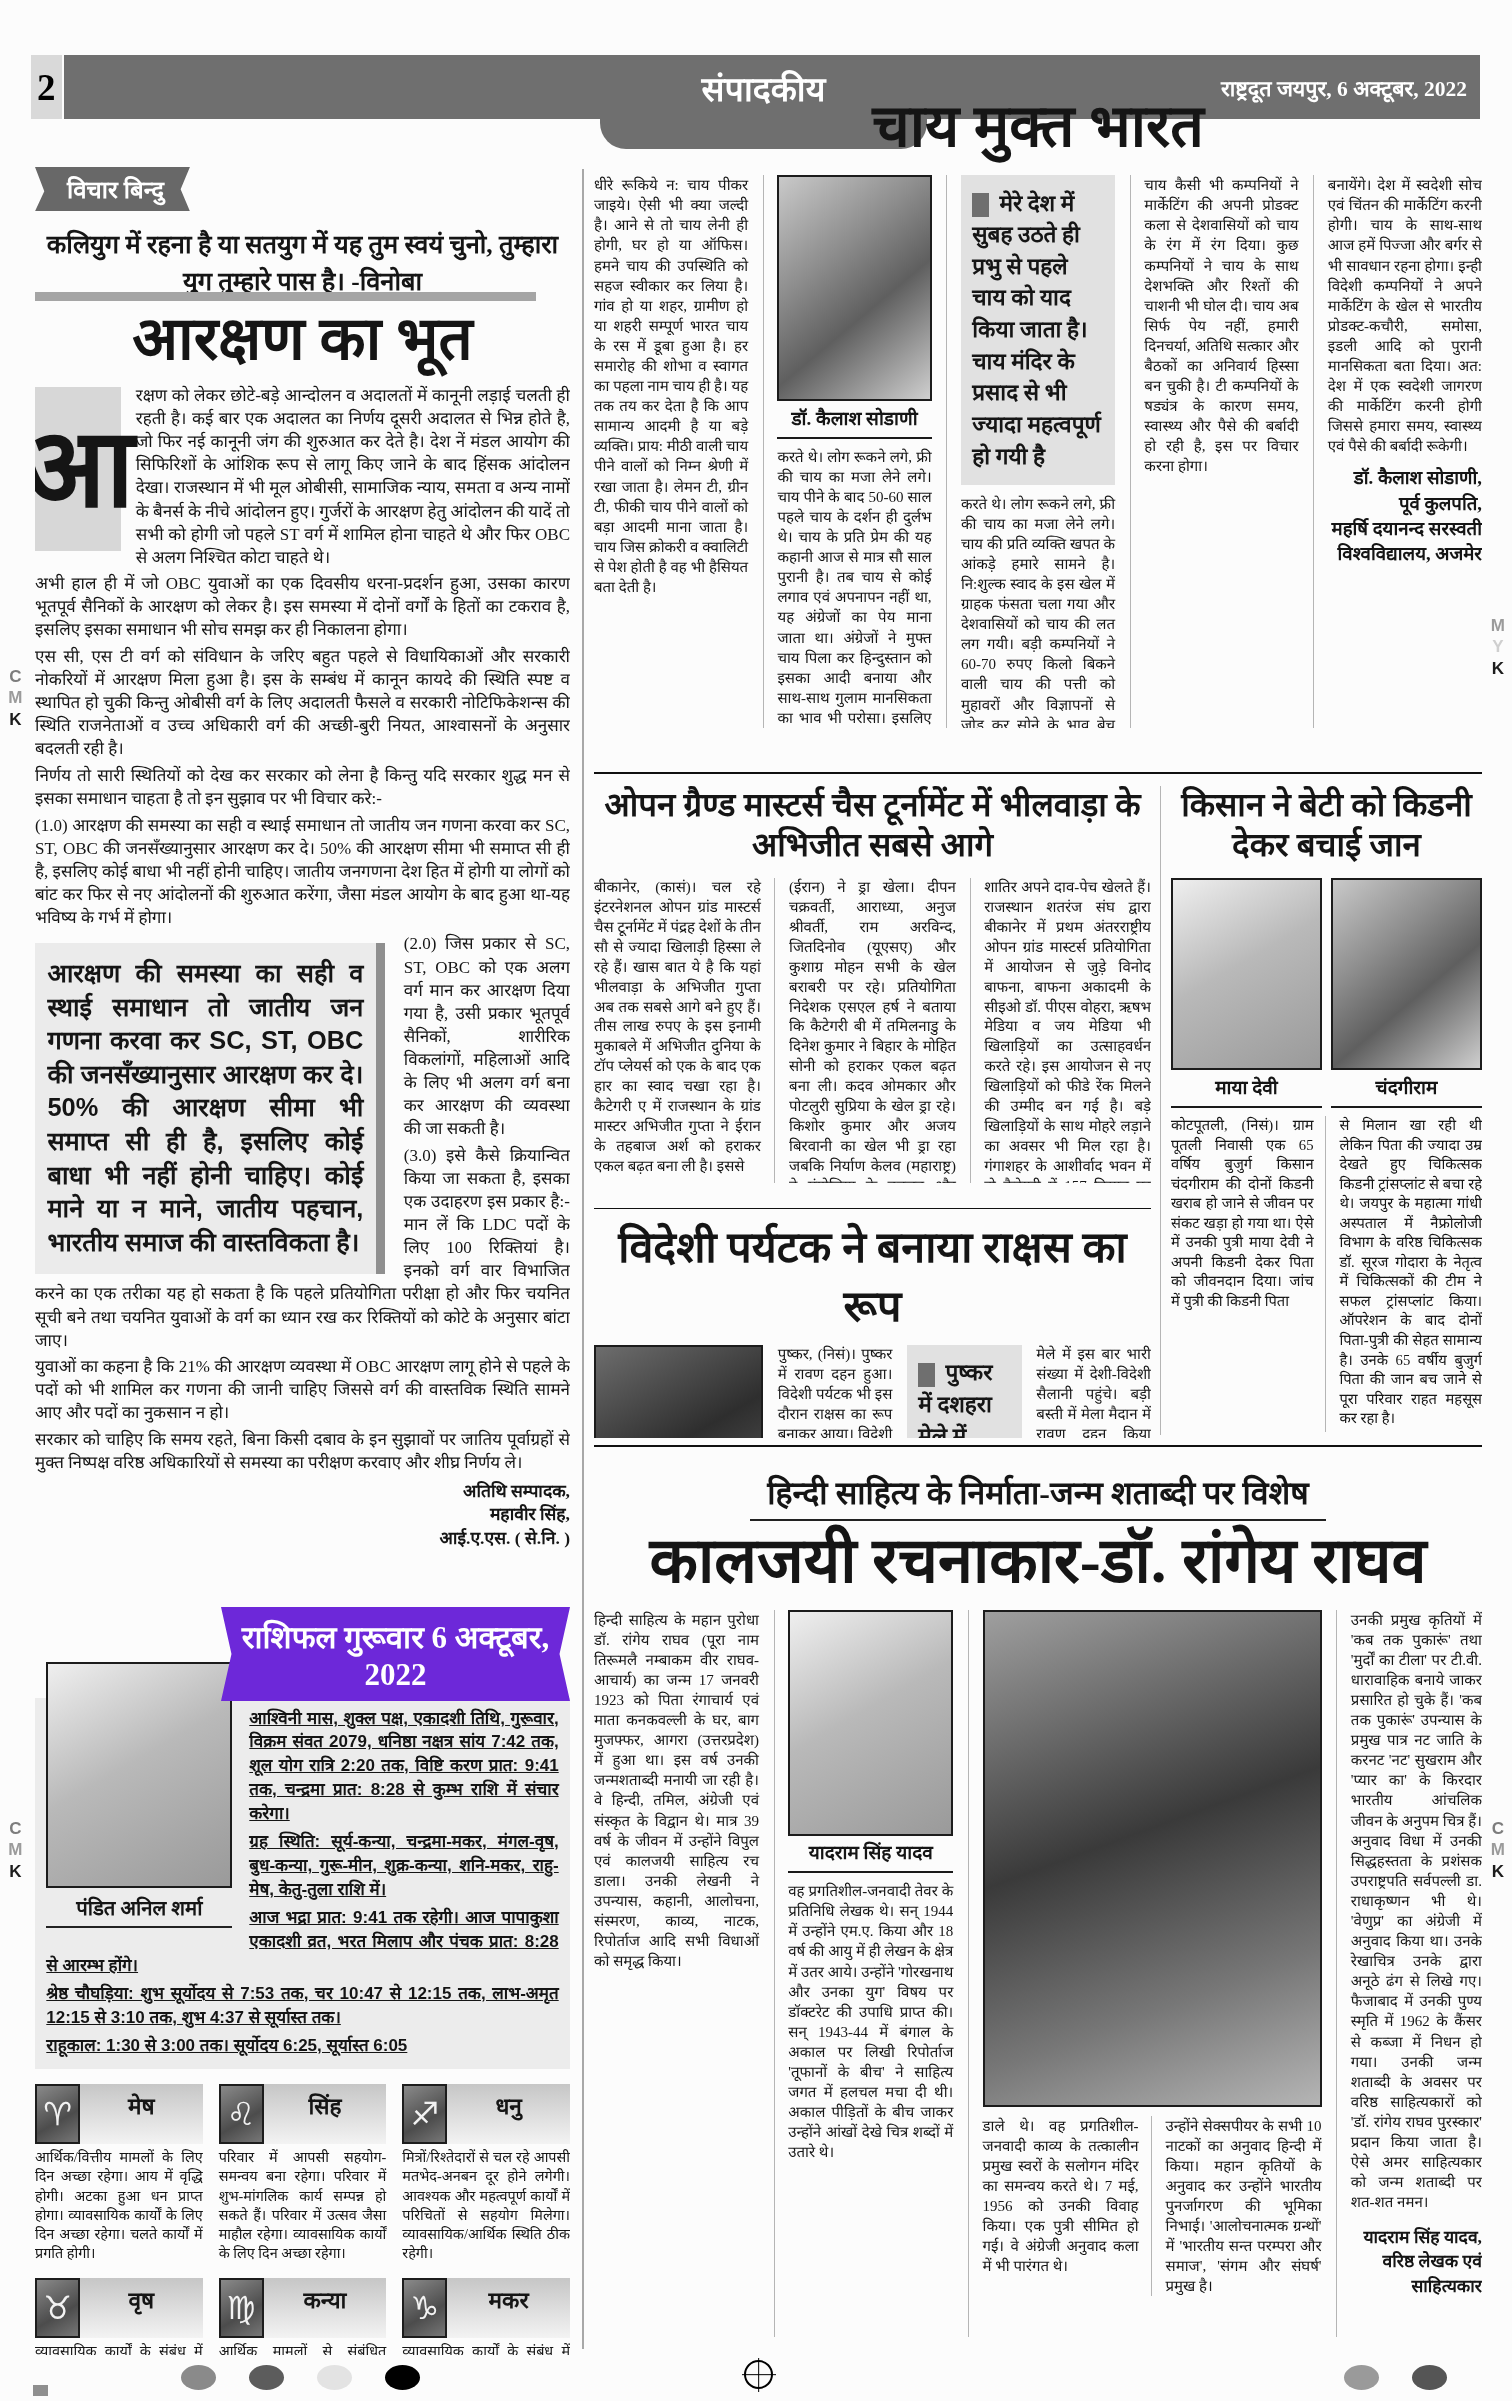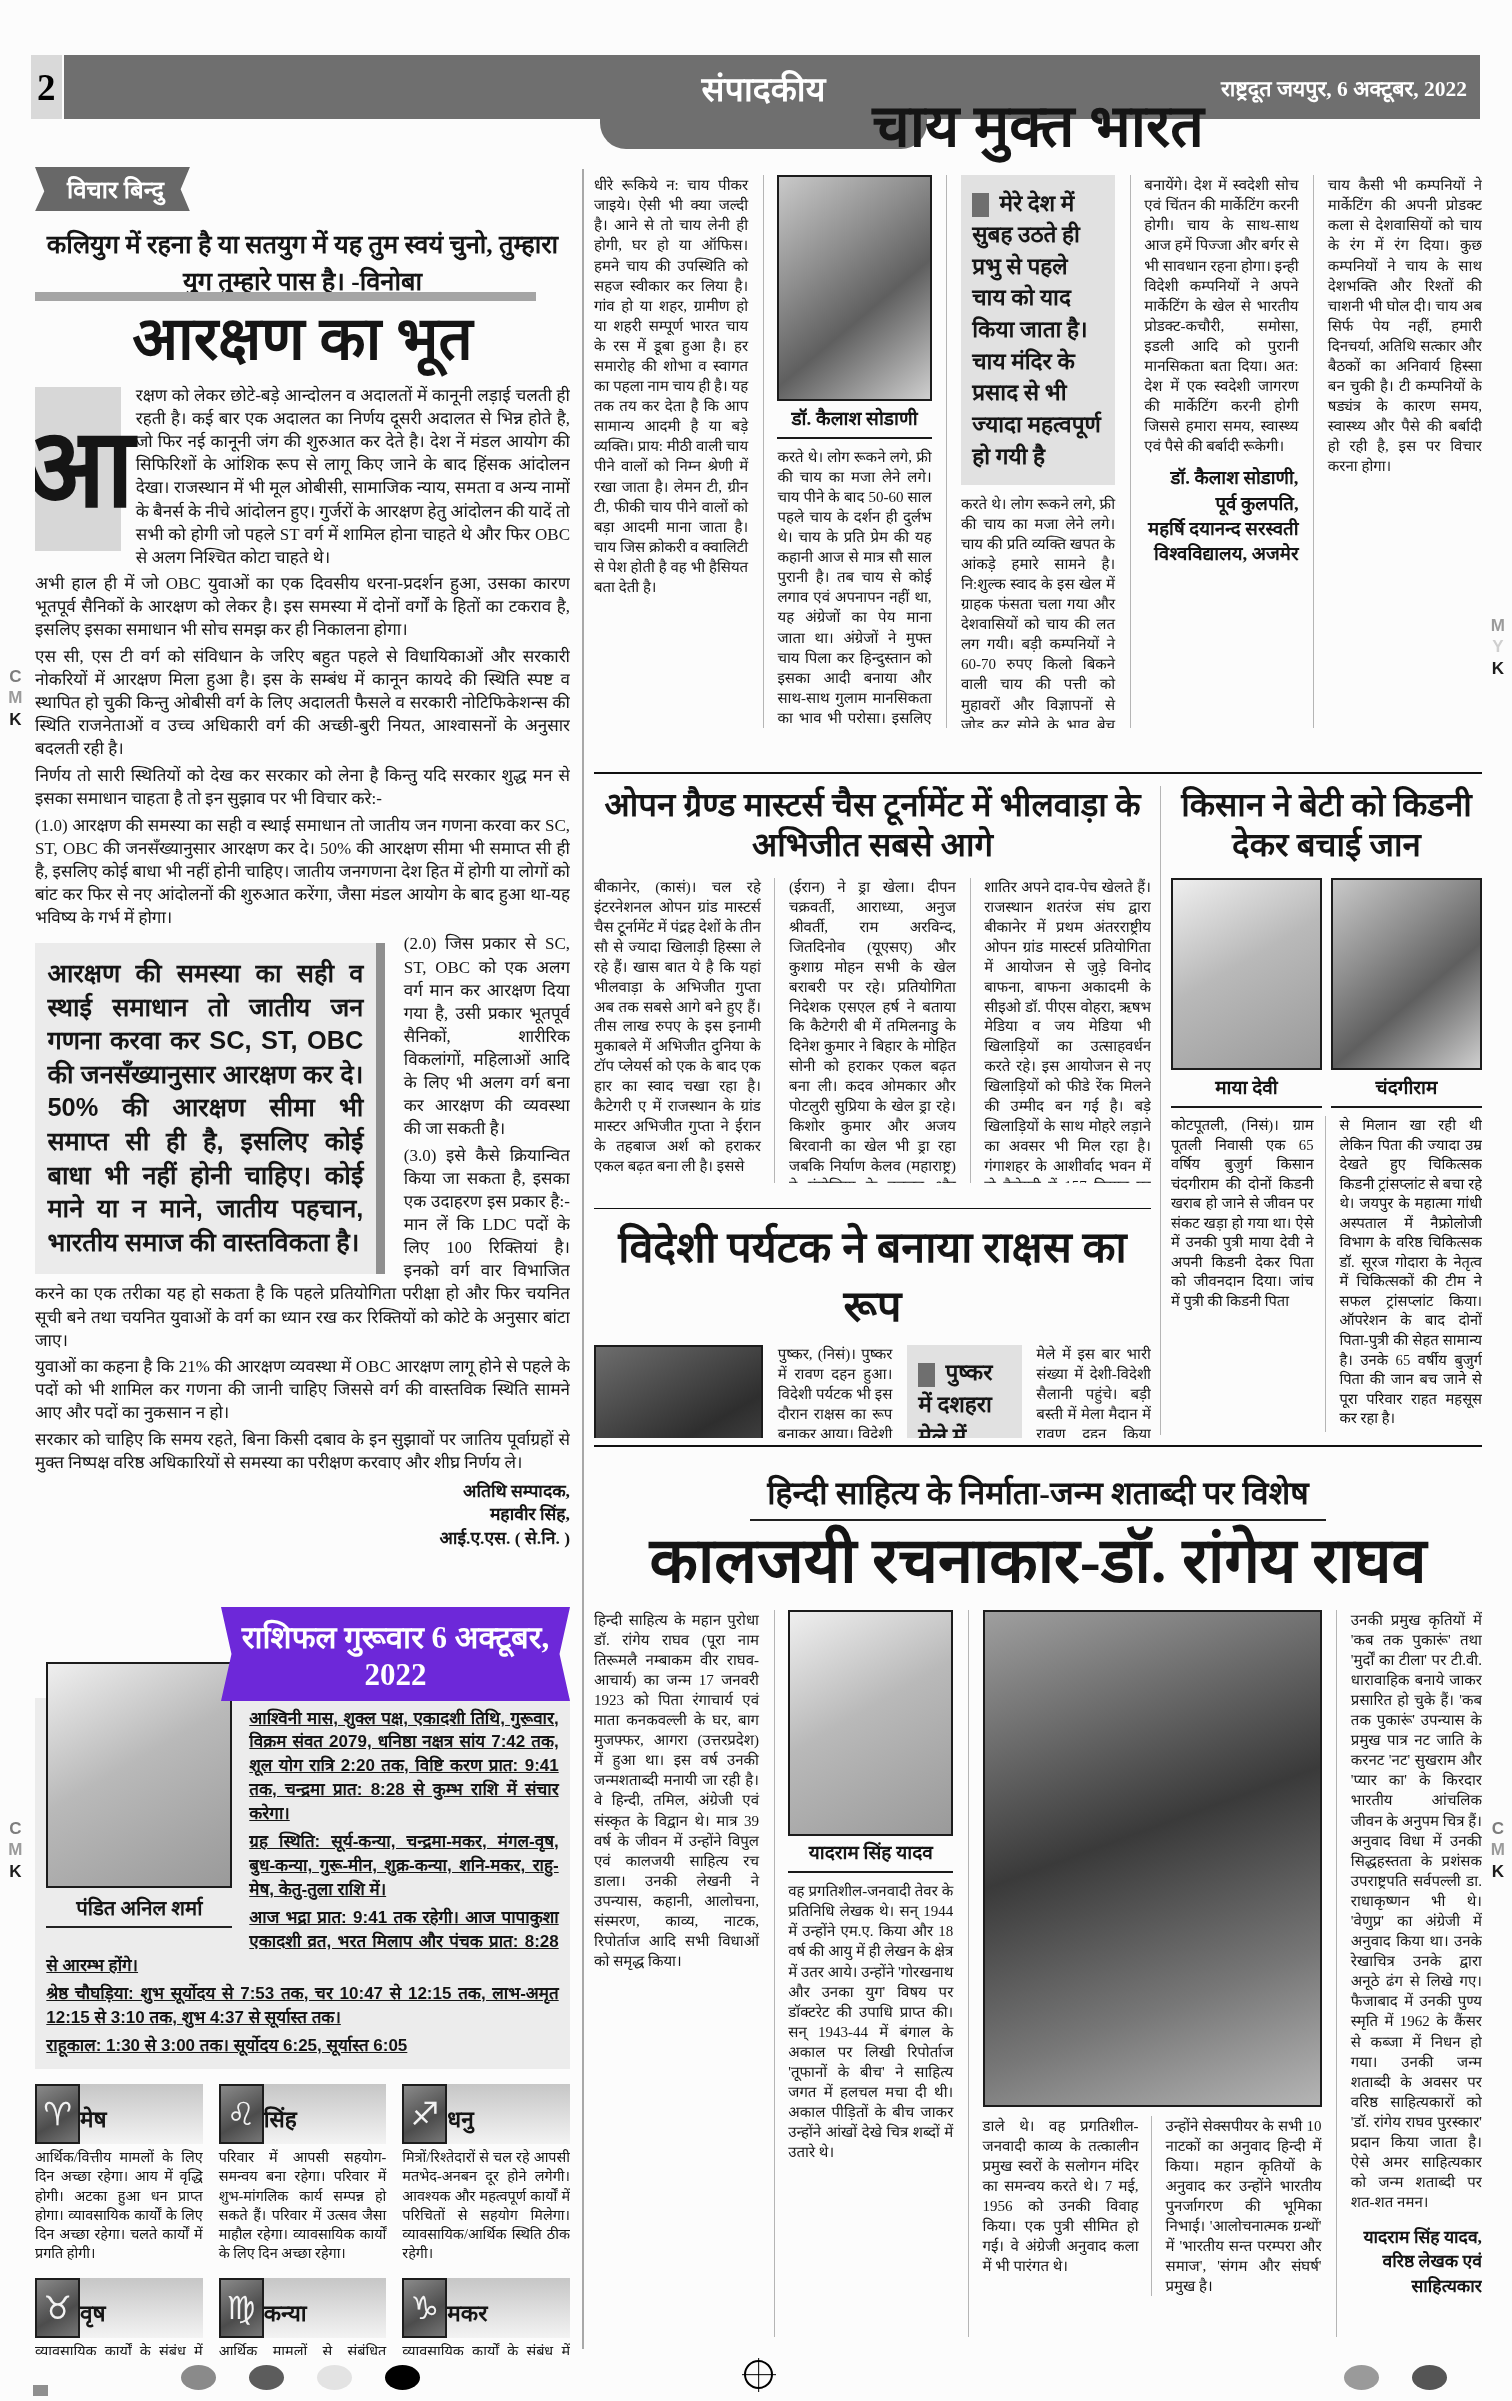--- a/index.html
+++ b/index.html
@@ -51,21 +51,21 @@
   .astro-photo{width:186px;height:226px;}
   .astro-caption{font-weight:bold;font-size:20.3px;text-align:center;padding-top:5.6px;
                  border-bottom:2.8px solid #222;padding-bottom:4.5px;}
   .panchang p{margin:0 0 4.5px;font-family:"Liberation Sans",sans-serif;font-weight:bold;
               font-size:17px;line-height:1.4;text-align:justify;text-decoration:underline;}
   .zgrid{display:grid;grid-template-columns:1fr 1fr 1fr;gap:14.7px 16px;margin-top:14.7px;}
   .zhead{display:flex;align-items:stretch;background:linear-gradient(#c6c6c6,#f3f3f3);}
   .zicon{width:45px;height:60px;border:2.3px solid #1d1d1d;box-sizing:border-box;color:#f2f2f2;
          background:linear-gradient(150deg,#8a8a8a,#4c4c4c 60%,#777);display:flex;
          align-items:center;justify-content:center;font-size:32px;font-family:"DejaVu Sans",sans-serif;}
-  .zname{flex:1;text-align:left;font-size:22.6px;font-weight:bold;padding-top:19px;}
+  .zname{flex:1;text-align:center;font-size:22.6px;font-weight:bold;padding-top:6px;}
   .ztext{font-size:14.4px;line-height:1.33;text-align:justify;margin-top:4.5px;}
   
   .tea{position:absolute;left:594px;top:96px;width:888px;height:672px;overflow:hidden;}
   .tea-headline{text-align:center;font-size:59px;font-weight:bold;line-height:1.02;margin:0;font-family:Liberation Serif, serif;}
   .tea-body{display:flex;gap:14.7px;margin-top:19px;height:553px;overflow:hidden;}
   .tcol{flex:1;font-size:15px;line-height:1.34;}
   .tea-photo{width:100%;height:226px;}
   .pq{background:#e1e1e1;padding:12.4px 11.3px;font-size:22.6px;font-weight:bold;line-height:1.4;}
   .pq .sq{display:inline-block;width:17px;height:24px;background:#6f6f6f;margin-right:10.2px;vertical-align:middle;}
   .tea-signoff{text-align:right;font-weight:bold;font-size:18.6px;line-height:1.35;margin-top:9px;}
@@ -232,30 +232,30 @@
       <div class="tcol jtext">धीरे रूकिये न: चाय पीकर जाइये। ऐसी भी क्या जल्दी है। आने से तो चाय लेनी ही होगी, घर हो या ऑफिस। हमने चाय की उपस्थिति को सहज स्वीकार कर लिया है। गांव हो या शहर, ग्रामीण हो या शहरी सम्पूर्ण भारत चाय के रस में डूबा हुआ है। हर समारोह की शोभा व स्वागत का पहला नाम चाय ही है। यह तक तय कर देता है कि आप सामान्य आदमी है या बड़े व्यक्ति। प्राय: मीठी वाली चाय पीने वालों को निम्न श्रेणी में रखा जाता है। लेमन टी, ग्रीन टी, फीकी चाय पीने वालों को बड़ा आदमी माना जाता है। चाय जिस क्रोकरी व क्वालिटी से पेश होती है वह भी हैसियत बता देती है।</div>
       <div class="tcol">
         <div class="photo tea-photo"></div>
         <div class="caption">डॉ. कैलाश सोडाणी</div>
         <div class="jtext" style="margin-top:8px;">करते थे। लोग रूकने लगे, फ्री की चाय का मजा लेने लगे। चाय पीने के बाद 50-60 साल पहले चाय के दर्शन ही दुर्लभ थे। चाय के प्रति प्रेम की यह कहानी आज से मात्र सौ साल पुरानी है। तब चाय से कोई लगाव एवं अपनापन नहीं था, यह अंग्रेजों का पेय माना जाता था। अंग्रेजों ने मुफ्त चाय पिला कर हिन्दुस्तान को इसका आदी बनाया और साथ-साथ गुलाम मानसिकता का भाव भी परोसा। इसलिए धीरे-धीरे हम दिन में दो-चार-पांच चाय पीने लगे।</div>
       </div>
       <div class="tcol">
         <div class="pq"><span class="sq"></span><span>मेरे देश में सुबह उठते ही प्रभु से पहले चाय को याद किया जाता है। चाय मंदिर के प्रसाद से भी ज्यादा महत्वपूर्ण हो गयी है</span></div>
         <div class="jtext" style="margin-top:9px;">करते थे। लोग रूकने लगे, फ्री की चाय का मजा लेने लगे। चाय की प्रति व्यक्ति खपत के आंकड़े हमारे सामने है। नि:शुल्क स्वाद के इस खेल में ग्राहक फंसता चला गया और देशवासियों को चाय की लत लग गयी। बड़ी कम्पनियों ने 60-70 रुपए किलो बिकने वाली चाय की पत्ती को मुहावरों और विज्ञापनों से जोड़ कर सोने के भाव बेच डाला। आने-जाने वाले लोगों को अब चाय का आमंत्रण लगभग फ्री में मिलता है।</div>
       </div>
+      <div class="tcol jtext">चाय कैसी भी कम्पनियों ने मार्केटिंग की अपनी प्रोडक्ट कला से देशवासियों को चाय के रंग में रंग दिया। कुछ कम्पनियों ने चाय के साथ देशभक्ति और रिश्तों की चाशनी भी घोल दी। चाय अब सिर्फ पेय नहीं, हमारी दिनचर्या, अतिथि सत्कार और बैठकों का अनिवार्य हिस्सा बन चुकी है। टी कम्पनियों के षड्यंत्र के कारण समय, स्वास्थ्य और पैसे की बर्बादी हो रही है, इस पर विचार करना होगा।</div>
       <div class="tcol">
         <div class="jtext">बनायेंगे। देश में स्वदेशी सोच एवं चिंतन की मार्केटिंग करनी होगी। चाय के साथ-साथ आज हमें पिज्जा और बर्गर से भी सावधान रहना होगा। इन्ही विदेशी कम्पनियों ने अपने मार्केटिंग के खेल से भारतीय प्रोडक्ट-कचौरी, समोसा, इडली आदि को पुरानी मानसिकता बता दिया। अत: देश में एक स्वदेशी जागरण की मार्केटिंग करनी होगी जिससे हमारा समय, स्वास्थ्य एवं पैसे की बर्बादी रूकेगी।</div>
         <div class="tea-signoff">
           <div>डॉ. कैलाश सोडाणी,</div>
           <div>पूर्व कुलपति,</div>
           <div>महर्षि दयानन्द सरस्वती</div>
           <div>विश्वविद्यालय, अजमेर</div>
         </div>
       </div>
-      <div class="tcol jtext">चाय कैसी भी कम्पनियों ने मार्केटिंग की अपनी प्रोडक्ट कला से देशवासियों को चाय के रंग में रंग दिया। कुछ कम्पनियों ने चाय के साथ देशभक्ति और रिश्तों की चाशनी भी घोल दी। चाय अब सिर्फ पेय नहीं, हमारी दिनचर्या, अतिथि सत्कार और बैठकों का अनिवार्य हिस्सा बन चुकी है। टी कम्पनियों के षड्यंत्र के कारण समय, स्वास्थ्य और पैसे की बर्बादी हो रही है, इस पर विचार करना होगा।</div>
     </div>
   </div>
 
   <div class="midrule"></div>
   <div class="vrule-2"></div>
 
   <div class="chess">
     <h2 class="news-h2">ओपन ग्रैण्ड मास्टर्स चैस टूर्नामेंट में भीलवाड़ा के अभिजीत सबसे आगे</h2>
     <div class="chess-cols colsep">
       <div class="ncol jtext">बीकानेर, (कासं)। चल रहे इंटरनेशनल ओपन ग्रांड मास्टर्स चैस टूर्नामेंट में पंद्रह देशों के तीन सौ से ज्यादा खिलाड़ी हिस्सा ले रहे हैं। खास बात ये है कि यहां भीलवाड़ा के अभिजीत गुप्ता अब तक सबसे आगे बने हुए हैं। तीस लाख रुपए के इस इनामी मुकाबले में अभिजीत दुनिया के टॉप प्लेयर्स को एक के बाद एक हार का स्वाद चखा रहा है। कैटेगरी ए में राजस्थान के ग्रांड मास्टर अभिजीत गुप्ता ने ईरान के तहबाज अर्श को हराकर एकल बढ़त बना ली है। इससे</div>

